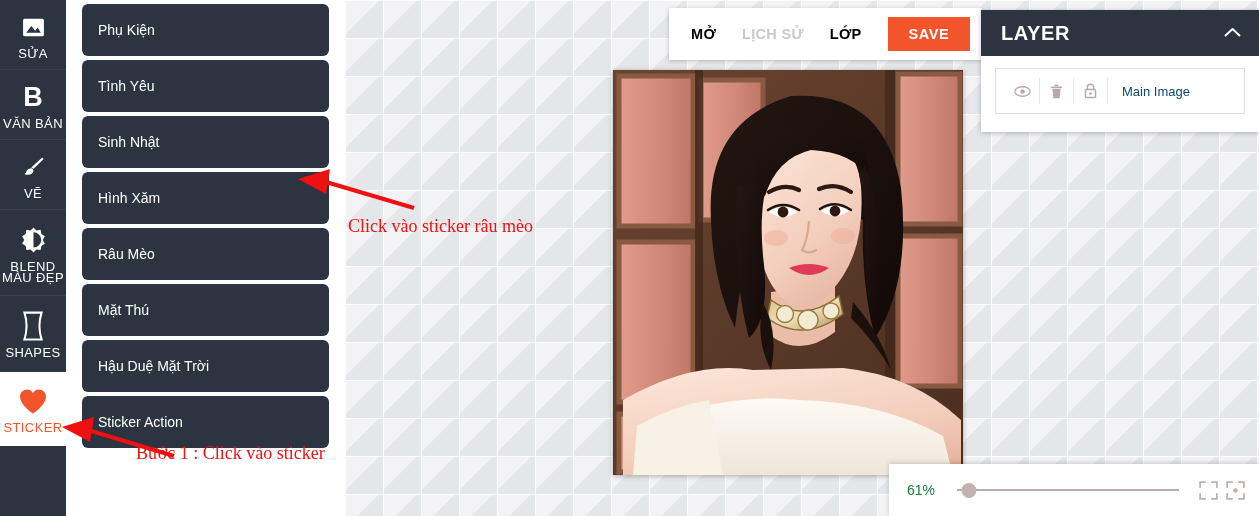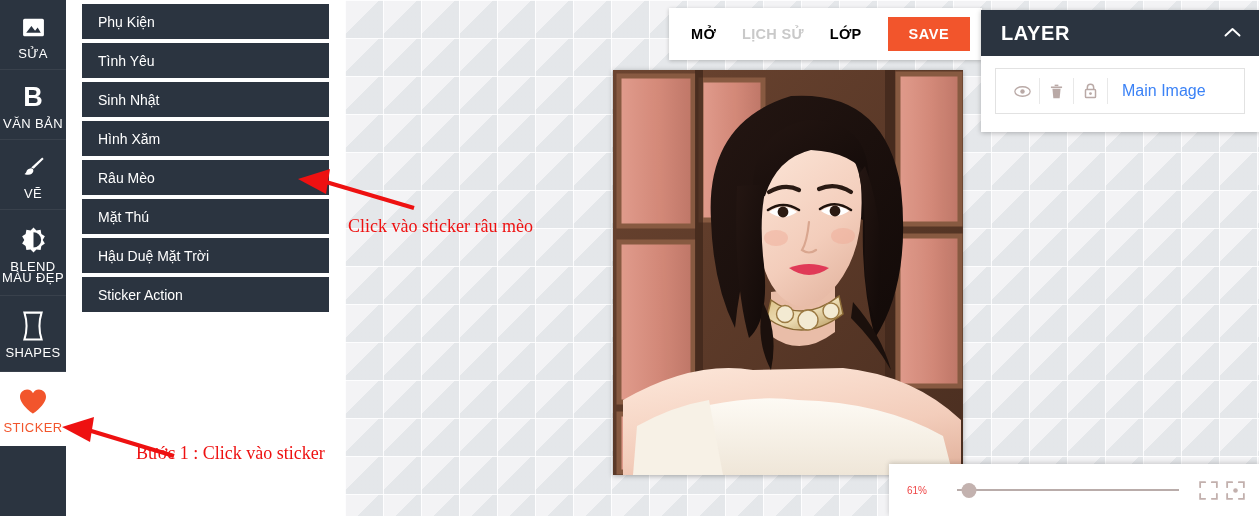--- a/index.html
+++ b/index.html
@@ -78,30 +78,31 @@
   
   #sticker-panel {
     position: absolute;
     left: 66px; top: 0;
     width: 279px; height: 516px;
     background: #ffffff;
     z-index: 11;
   }
   .cat-list { padding: 4px 16px 0 16px; }
   .cat-item {
-    height: 35px;
+    height: 52px;
     background: #2b3440;
     color: #ffffff;
     display: flex;
     align-items: center;
     padding-left: 16px;
     font-size: 14px;
     margin-bottom: 4px;
     cursor: pointer;
     user-select: none;
+    border-radius: 6px;
   }
 
   
   #top-toolbar {
     position: absolute;
     left: 669px; top: 8px;
     height: 52px;
     background: #ffffff;
     box-shadow: 0 1px 4px rgba(0,0,0,0.22);
     display: flex;
@@ -174,38 +175,38 @@
   .layer-ico {
     width: 34px;
     display: flex;
     align-items: center;
     justify-content: center;
     border-right: 1px solid #e8e8e8;
     height: 26px;
     cursor: pointer;
   }
   .layer-name {
-    font-size: 16px;
-    color: #3b82f6;
+    font-size: 13px;
+    color: #0c4a6e;
     padding-left: 14px;
   }
 
   
   #zoom-bar {
     position: absolute;
     left: 889px; top: 464px;
     width: 370px; height: 52px;
     background: #ffffff;
     box-shadow: 0 -1px 5px rgba(0,0,0,0.18);
     display: flex;
     align-items: center;
     padding: 0 14px 0 18px;
     z-index: 14;
   }
-  #zoom-value { font-size: 10px; color: #ef4444; width: 36px; }
+  #zoom-value { font-size: 14px; color: #15803d; width: 36px; }
   #zoom-slider {
     position: relative;
     flex: 1;
     height: 18px;
     margin: 0 12px 0 14px;
     cursor: pointer;
   }
   #zoom-track {
     position: absolute;
     top: 8px; left: 0; right: 0;

